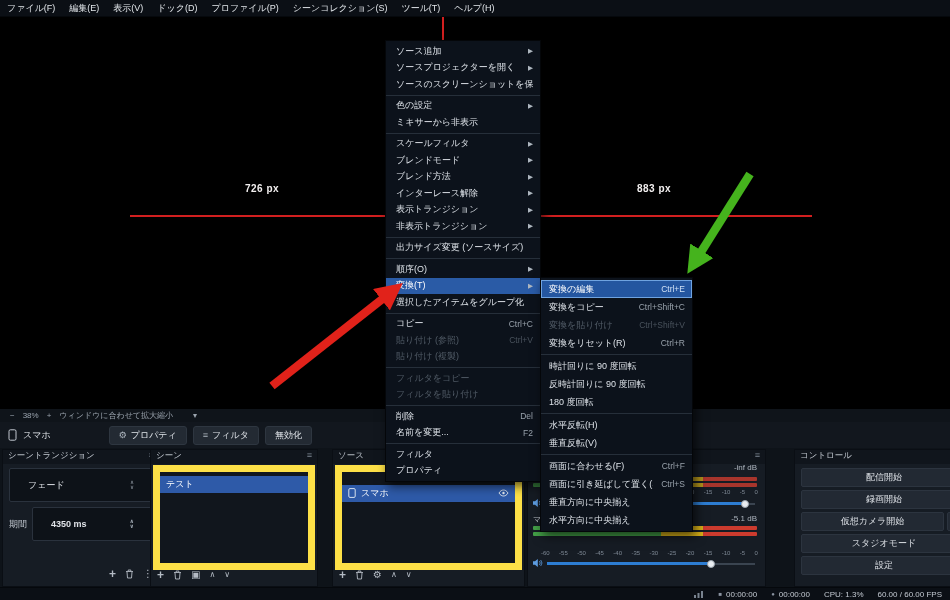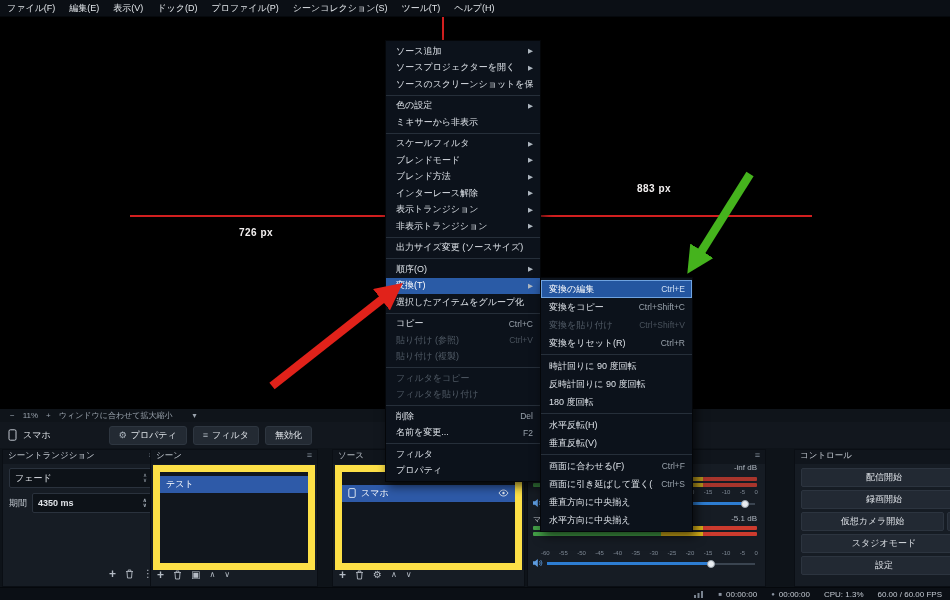--- a/index.html
+++ b/index.html
@@ -10,21 +10,21 @@
   
   .menubar{position:absolute;left:0;top:0;width:950px;height:17px;background:#0b0f15;
            display:flex;align-items:flex-start;font-size:9px;color:#e2e6ea;border-bottom:1px solid #05080c;}
   .mb-item{padding:0 7px;line-height:17px;white-space:nowrap;}
 
   
   .preview{position:absolute;left:0;top:17px;width:950px;height:392px;background:#000;}
   .hline{position:absolute;left:130px;top:198px;width:682px;height:2px;background:#d21f1f;}
   .vline{position:absolute;left:442px;top:0;width:2px;height:26px;background:#d21f1f;}
   .pxlabel{position:absolute;top:166px;font-size:10px;font-weight:bold;color:#f2efef;letter-spacing:.5px;}
-  .pxl-left{left:239px;margin-top:44px;} .pxl-right{left:637px;}
+  .pxl-left{left:245px;} .pxl-right{left:637px;}
 
   
   .zoombar{position:absolute;left:0;top:409px;width:950px;height:13px;background:#0f141a;
            display:flex;align-items:center;gap:8px;padding-left:10px;font-size:8px;color:#9aa3ad;}
   .zfit{display:flex;gap:20px;align-items:center;}
 
   
   .srcbar{position:absolute;left:0;top:422px;width:950px;height:26px;background:#12171e;
           display:flex;align-items:center;gap:6px;padding-left:8px;font-size:9px;}
   .tbtn{height:19px;padding:0 9px;background:#232a33;border:1px solid #2e3640;border-radius:3px;
@@ -40,22 +40,22 @@
   .list{position:absolute;top:15px;left:2px;right:2px;bottom:16px;background:#11161d;border:7px solid #fde047;overflow:hidden;}
   .row{height:17px;display:flex;align-items:center;gap:5px;padding:0 6px;font-size:9px;color:#cfd4da;}
   .row.selected{background:#2e5aa8;color:#fff;}
   .row .grow{flex:1;}
   .dock-toolbar{position:absolute;bottom:2px;left:6px;display:flex;gap:9px;align-items:center;color:#b4bbc4;}
   .dock-toolbar.right{left:auto;right:6px;bottom:3px;}
   .ic-txt{font-size:10px;line-height:10px;color:#b4bbc4;cursor:pointer;}
   .ic-plus{font-size:12px;font-weight:bold;}
   .ic-chev{font-size:8px;}
 
-  .combo,.spinbox{height:20px;background:#0d1218;border:1px solid #2a323d;border-radius:2px;
-        display:flex;align-items:center;justify-content:space-between;padding:0 5px;font-size:9px;color:#dfe3e8;}
+  .combo,.spinbox{height:34px;background:#0d1218;border:1px solid #2a323d;border-radius:2px;
+        display:flex;align-items:center;justify-content:space-between;padding:0 18px;font-size:9px;color:#dfe3e8;}
   .combo{margin:4px 6px 0 6px;}
   .dur-row{display:flex;align-items:center;gap:5px;margin:5px 6px 0 6px;font-size:9px;color:#c3c9d1;}
   .dur-row .spinbox{flex:1;font-weight:bold;}
   .spin{display:flex;flex-direction:column;align-items:center;font-size:5.5px;line-height:5px;color:#98a1ab;}
 
   
   .mix-name-row{position:absolute;left:5px;right:8px;display:flex;justify-content:space-between;
                 font-size:8px;color:#c3c9d1;white-space:nowrap;}
   .mix-db{color:#aeb6bf;}
   .meter{position:absolute;left:5px;right:8px;height:4px;border-radius:1px;
@@ -123,21 +123,21 @@
 
   <div class="preview">
     <div class="vline"></div>
     <div class="hline"></div>
     <div class="pxlabel pxl-left">726 px</div>
     <div class="pxlabel pxl-right">883 px</div>
   </div>
 
   <div class="zoombar">
     <span>−</span>
-    <span>11%</span>
+    <span>38%</span>
     <span>+</span>
     <span class="zfit">
       <span>ウィンドウに合わせて拡大縮小</span>
       <span>▾</span>
     </span>
   </div>
 
   <div class="srcbar">
     <span class="src-ico">
       <svg width="9" height="12" viewBox="0 0 9 12">

